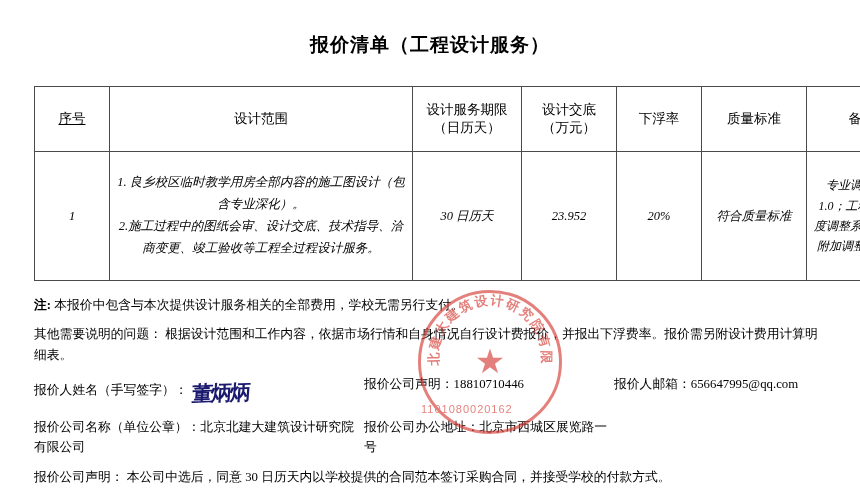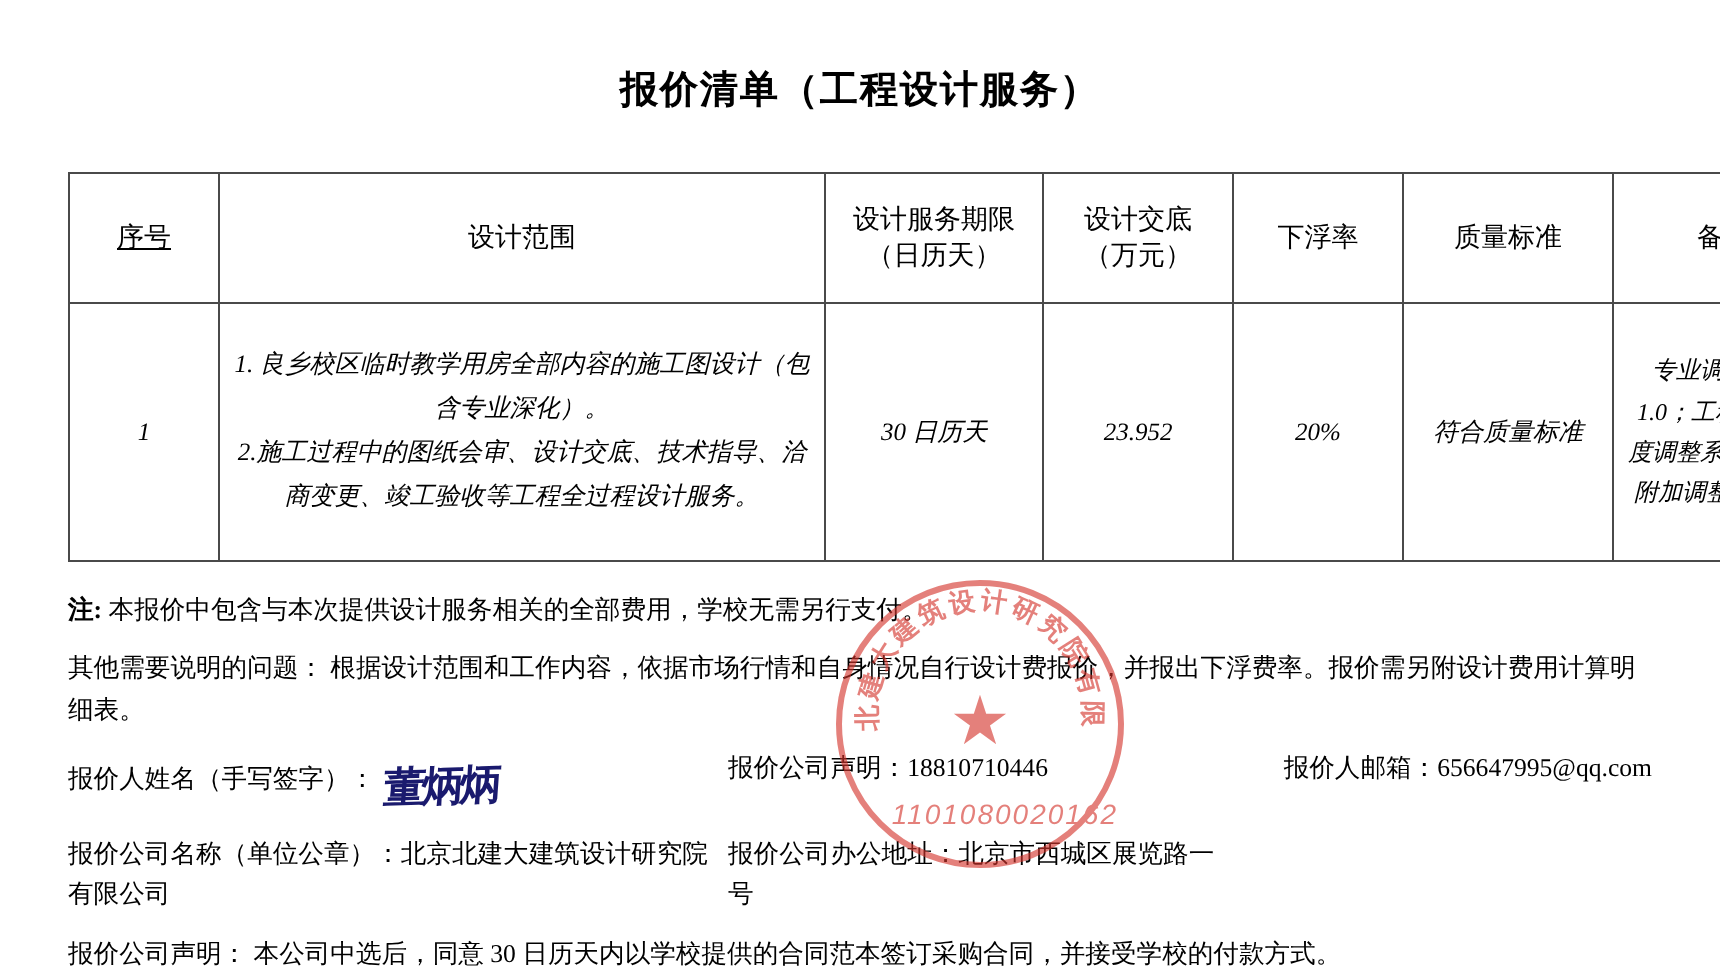--- a/index.html
+++ b/index.html
@@ -87,21 +87,21 @@
   }
   .three-col {
     display: flex;
     width: 792px;
   }
   .three-col > div {
     flex: 0 0 auto;
   }
   .c1 { width: 330px; }
   .c2 { width: 250px; }
-  .c3 { width: 212px; text-align: right; }
+  .c3 { width: 212px; }
 
   .sig-wrap {
     display: inline-block;
     position: relative;
     vertical-align: middle;
   }
   .signature {
     font-family: "DejaVu Serif", serif;
     font-size: 21px;
     font-weight: bold;
@@ -147,25 +147,24 @@
     font-family: "Liberation Serif", serif;
     font-size: 13px;
     fill: #d4342c;
     letter-spacing: 2px;
     font-weight: bold;
   }
   .stamp .code {
     position: absolute;
     width: 100%;
     bottom: 16px;
-    text-align: right;
-    font-size: 14px;
+    text-align: left;
+    font-size: 11px;
     letter-spacing: 1px;
     font-family: "Liberation Sans", sans-serif;
-    font-style: italic;
   }
 </style>
 </head>
 <body>
 
 <div class="page">
 
   <div class="doc-title">报价清单（工程设计服务）</div>
 
   <table class="quote">

